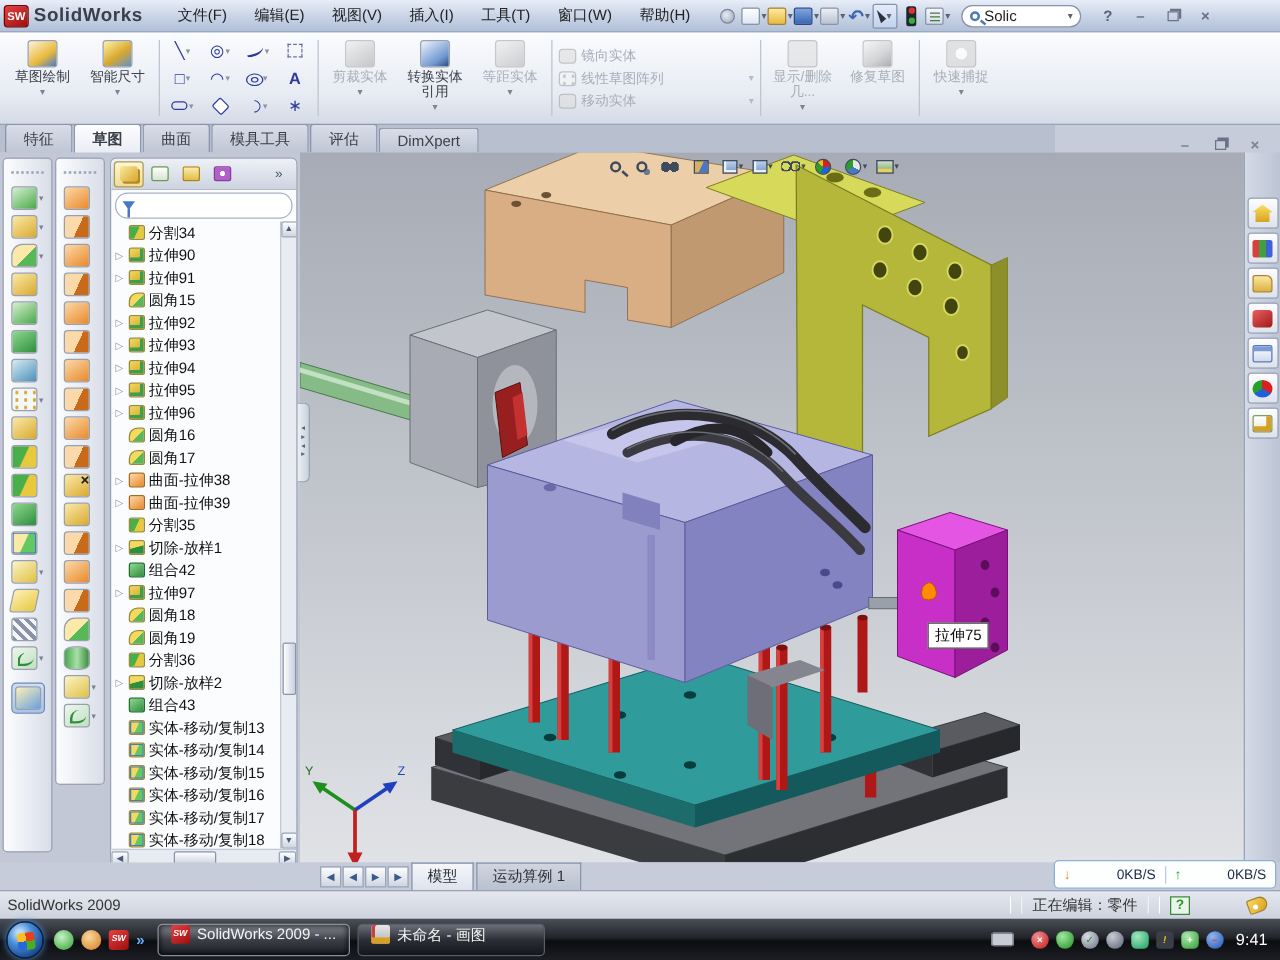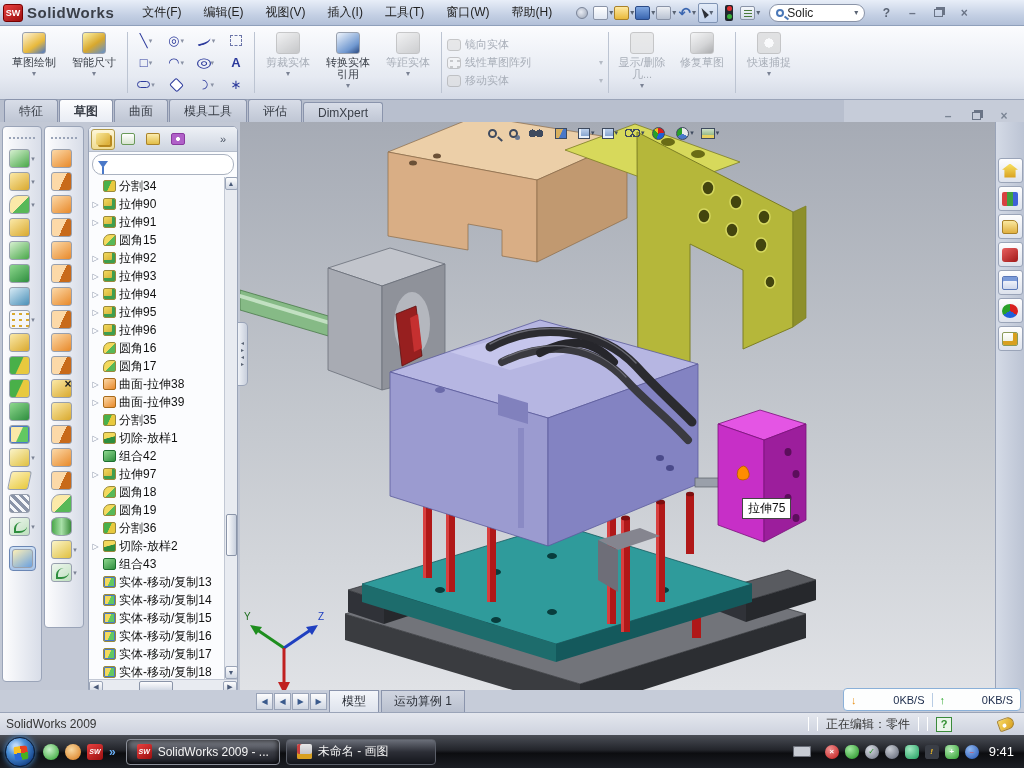--- a/index.html
+++ b/index.html
@@ -228,21 +228,21 @@
     border:1px solid #0a2040;position:relative;box-shadow:0 0 6px #4a90d8;}
   #start-orb:after{content:"";position:absolute;left:8px;top:8px;width:14px;height:14px;border-radius:3px;
     background:conic-gradient(#e84020 0 90deg,#48b020 90deg 180deg,#2868d8 180deg 270deg,#f8c020 270deg);
     clip-path:polygon(0 0,100% 0,100% 100%,0 100%);transform:rotate(-8deg);}
   #quicklaunch{display:flex;align-items:center;gap:6px;margin-right:10px;}
   .ql{width:16px;height:16px;border-radius:3px;}
   .ql-msg{background:radial-gradient(circle at 40% 35%,#c8f0c8,#28a028);border-radius:50%;}
   .ql-360{background:radial-gradient(circle at 40% 35%,#f8d8a0,#d87818);border-radius:50%;}
   .ql-sw{background:linear-gradient(145deg,#e84040,#9c0f0f);color:#fff;font-size:7px;font-weight:bold;display:flex;align-items:center;justify-content:center;}
   .ql-chev{color:#6ab0f8;font-size:12px;font-weight:bold;}
-  .taskbtn{height:26px;display:flex;align-items:center;gap:6px;padding:0 10px;margin-right:6px;min-width:150px;
+  .taskbtn{height:26px;display:flex;gap:6px;padding:0 10px;margin-right:6px;min-width:150px;
     border:1px solid #5a5e68;border-radius:4px;background:linear-gradient(#6a6e78,#2c2e36 50%,#14161c);font-size:12px;color:#f4f4f4;}
   .taskbtn.active{background:linear-gradient(#8a8e98,#3c3e46 50%,#1c1e26);border-color:#8a8e98;box-shadow:inset 0 0 6px #000;}
   .tb-ic{width:15px;height:15px;border-radius:2px;flex:none;}
   .tb-sw{background:linear-gradient(145deg,#e84040,#9c0f0f);color:#fff;font-size:7px;font-weight:bold;display:flex;align-items:center;justify-content:center;}
   .tb-paint{background:linear-gradient(#e8e8e8,#b0b0b8);box-shadow:inset 0 -5px 0 #d8a020,inset 3px 0 0 #c84040;}
   #tray{margin-left:auto;display:flex;align-items:center;gap:6px;padding-right:10px;}
   .kbd-ic{width:18px;height:11px;background:#c8ccd4;border-radius:2px;box-shadow:inset 0 0 0 1px #6a6e78;margin-right:8px;}
   .tray-ic{width:14px;height:14px;border-radius:50%;display:flex;align-items:center;justify-content:center;font-size:8px;font-weight:bold;color:#fff;}
   .tr-red{background:radial-gradient(circle at 35% 30%,#f09090,#c01818);}
   .tr-green{background:radial-gradient(circle at 35% 30%,#a0e8a0,#1e8e1e);border-radius:40% 40% 50% 50%;}

